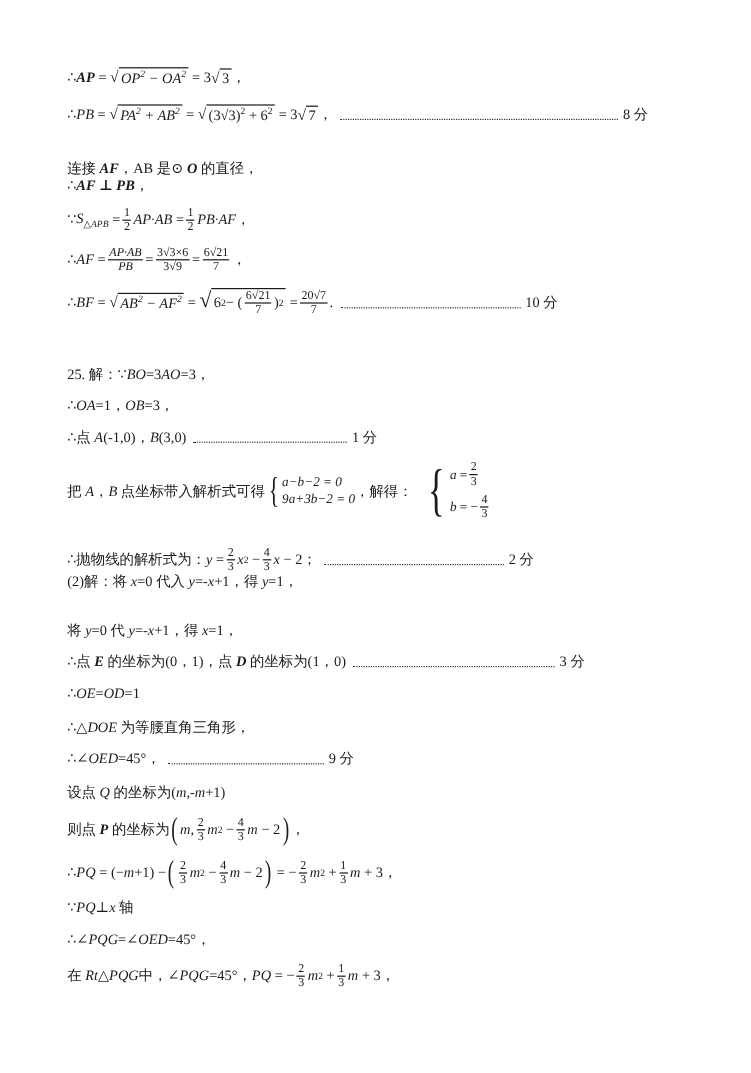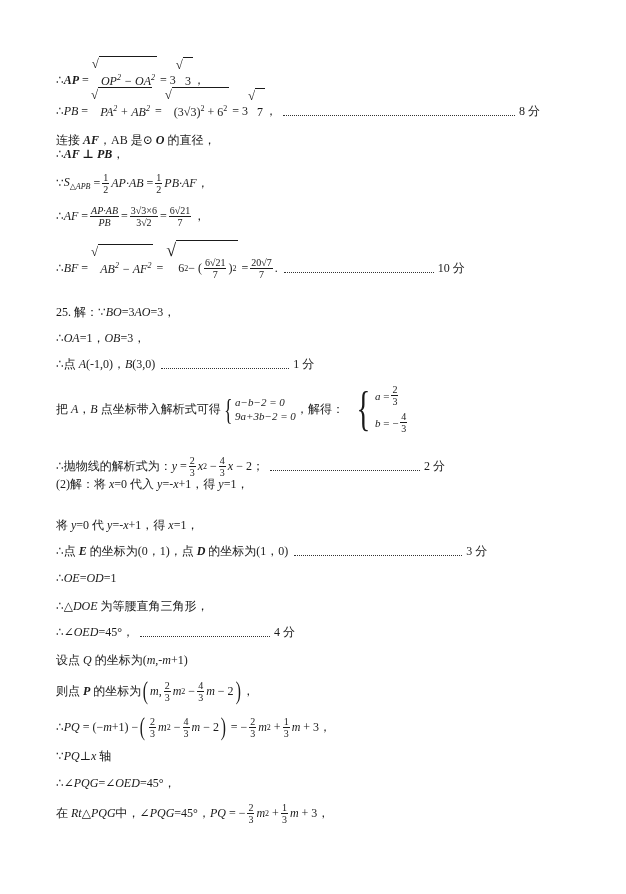--- a/index.html
+++ b/index.html
@@ -5,21 +5,21 @@
   html, body { margin: 0; padding: 0; background: #ffffff; }
   body { width: 626px; height: 894px; position: relative; overflow: hidden;
          font-family: "Liberation Serif", "DejaVu Serif", serif; color: #1a1a1a; font-size: 12px; }
   .line { position: absolute; left: 56px; white-space: nowrap; display: flex; align-items: center; }
   .i { font-style: italic; }
   .b { font-weight: bold; }
   .frac { display: inline-flex; flex-direction: column; align-items: center; vertical-align: middle; margin: 0 2px; font-size: 10px; line-height: 11px; }
   .frac .num { border-bottom: 1px solid #1a1a1a; padding: 0 1px; }
   .sqrt { display: inline-flex; align-items: stretch; }
   .sqrt .rad { font-size: 13px; }
-  .sqrt .under { border-top: 1px solid #1a1a1a; padding: 16px 2px; }
+  .sqrt .under { border-top: 1px solid #1a1a1a; padding: 0 2px; }
   .dots { display: inline-block; border-bottom: 1px dotted #333; height: 8px; margin: 0 2px 0 6px; }
   .score { margin-left: 2px; text-align: right; }
   .sys { display: inline-flex; align-items: center; }
   .brace { font-size: 30px; font-weight: 100; line-height: 30px; transform: scaleX(0.6); }
   .sys-rows { display: flex; flex-direction: column; font-size: 11px; line-height: 14px; }
   .paren { font-size: 26px; font-weight: 100; transform: scaleX(0.6); display: inline-block; }
   sub, sup { font-size: 8px; }
 </style>
 </head>
 <body>
@@ -84,21 +84,21 @@
 
 <div class="line" style="top:205px">
   <span>∴</span>
   <span class="i">AF</span>&nbsp;=
   <span class="frac">
       <span class="num i">AP·AB</span>
       <span class="i">PB</span>
     </span>=
   <span class="frac">
       <span class="num">3√3×6</span>
-      <span>3√2</span>
+      <span>3√9</span>
     </span>=
   <span class="frac">
       <span class="num">6√21</span>
       <span>7</span>
     </span>，
 </div>
 
 <div class="line" style="top:240px">
   <span>∴</span>
   <span class="i">BF</span>&nbsp;=&nbsp;
@@ -209,21 +209,21 @@
 <div class="line" style="top:598px">
   <span>∴</span>
   △<span class="i">DOE</span>&nbsp;
   <span>为等腰直角三角形，</span>
 </div>
 
 <div class="line" style="top:624px">
   <span>∴</span>
   ∠<span class="i">OED</span>=45°，
   <span class="dots" style="width:130px"></span>
-  <span class="score">4 分</span>
+  <span class="score">9 分</span>
 </div>
 
 <div class="line" style="top:652px">
   <span>设点</span>&nbsp;<span class="i">Q</span>&nbsp;
   <span>的坐标为</span>(<span class="i">m</span>,-<span class="i">m</span>+1)
 </div>
 
 <div class="line" style="top:676px">
   <span>则点</span>&nbsp;<span class="i b">P</span>&nbsp;
   <span>的坐标为</span>

